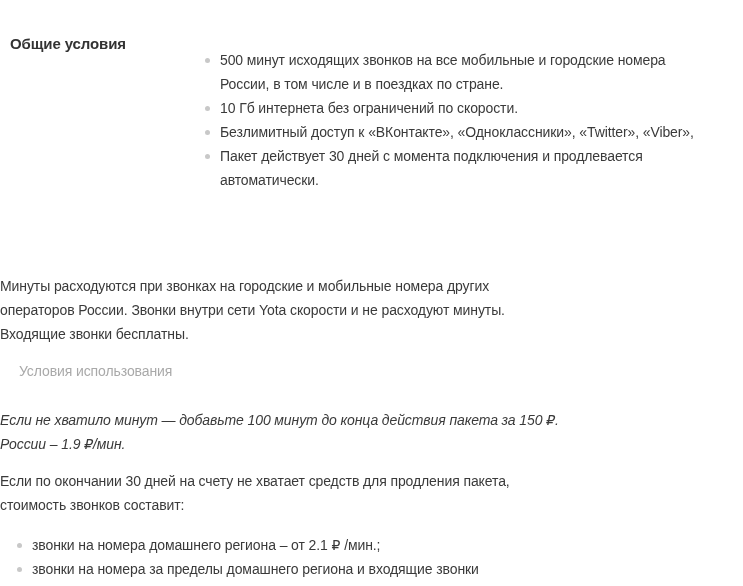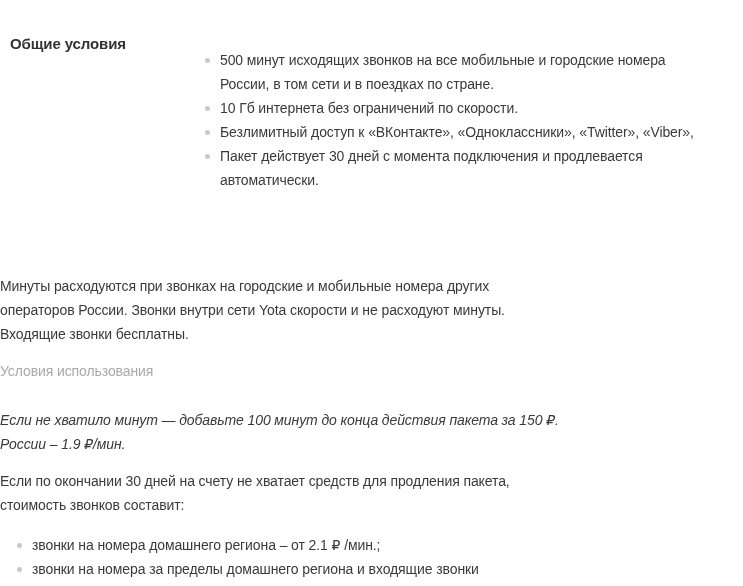--- a/index.html
+++ b/index.html
@@ -41,39 +41,40 @@
     top: 10px;
     width: 5px;
     height: 5px;
     border-radius: 50%;
     background: var(--bullet-color, #c8c8c8);
   }
   .line { white-space: nowrap; }
   .subhead {
     margin-top: 13px;
     color: var(--muted-color, #a9a9a9);
+    margin-left: 19px;
   }
   .para-topup { margin-top: 25px; font-style: italic; }
   .para-renewal { margin-top: 13px; }
 </style>
 </head>
 <body>
 
 <div class="page">
 
   <section class="row row-general">
     <div class="col-heading">
       <h2 class="section-heading">Общие условия</h2>
     </div>
     <div class="col-body">
       <ul class="bullets">
         <li class="bullet">
           <span class="dot"></span>
           <div class="line">500 минут исходящих звонков на все мобильные и городские номера</div>
-          <div class="line">России, в том сети и в поездках по стране.</div>
+          <div class="line">России, в том числе и в поездках по стране.</div>
         </li>
         <li class="bullet">
           <span class="dot"></span>
           <div class="line">10 Гб интернета без ограничений по скорости.</div>
         </li>
         <li class="bullet">
           <span class="dot"></span>
           <div class="line">Безлимитный доступ к «ВКонтакте», «Одноклассники», «Twitter», «Viber»,</div>
         </li>
         <li class="bullet">

